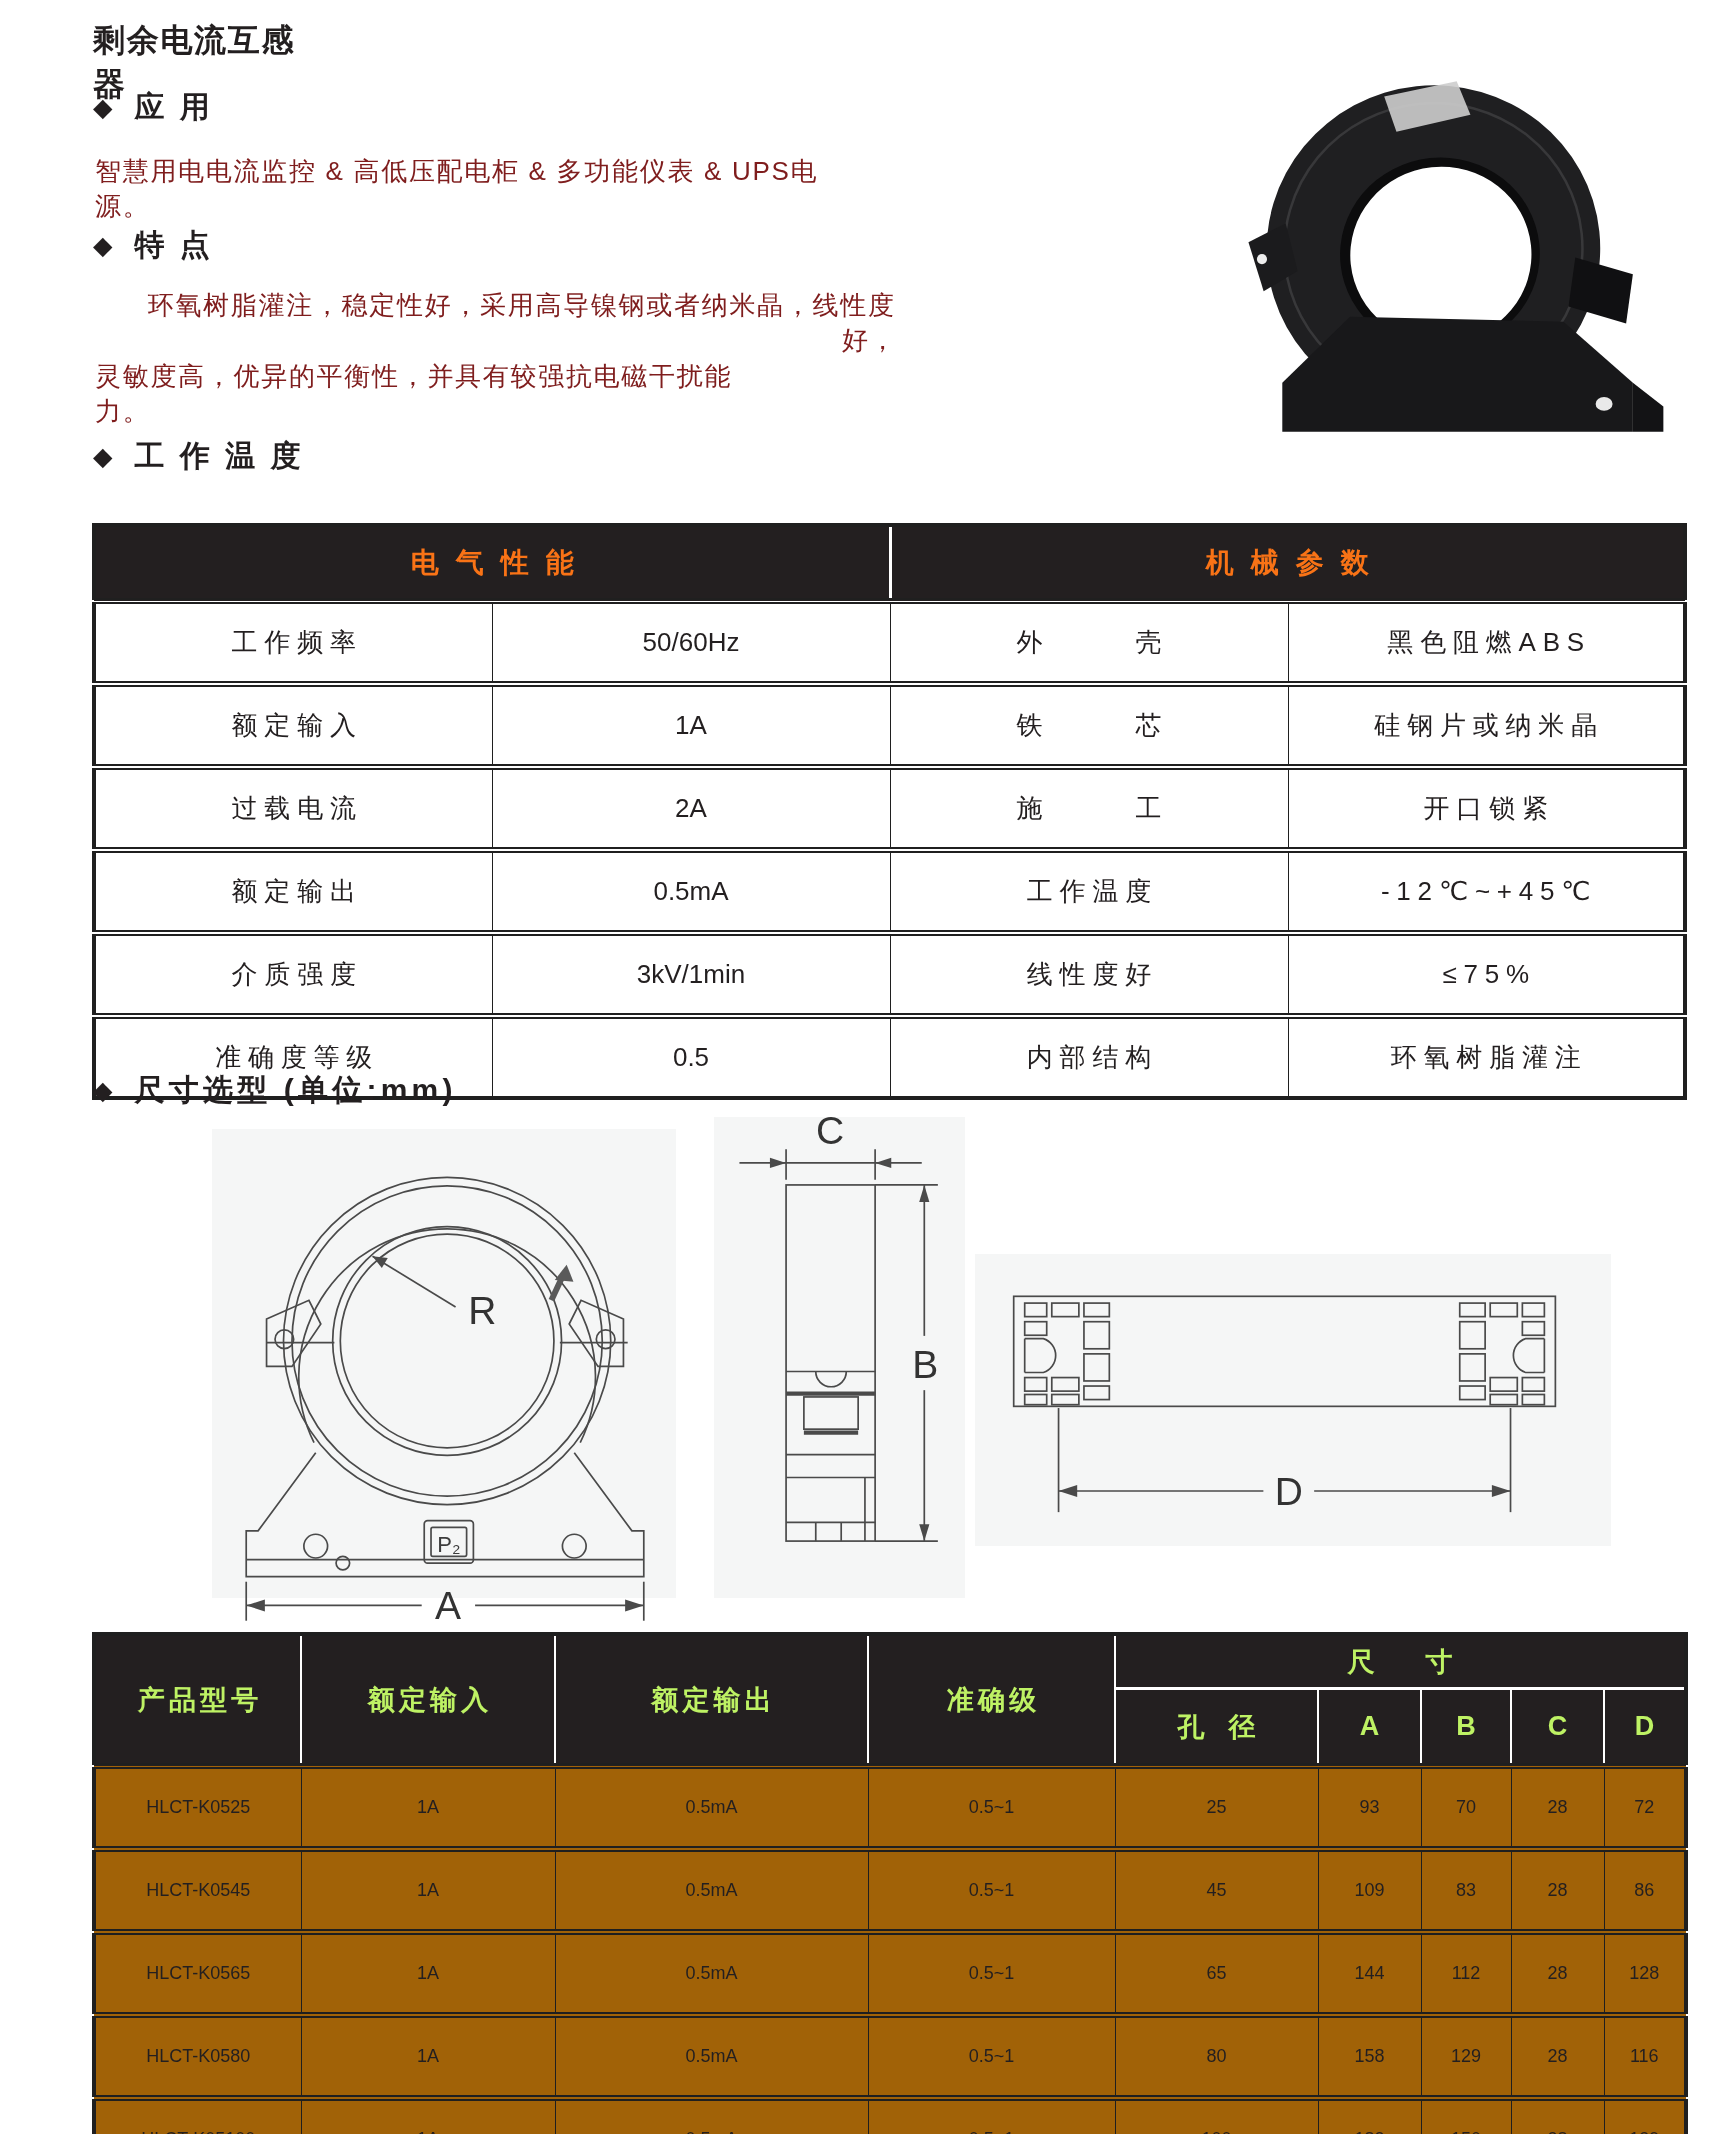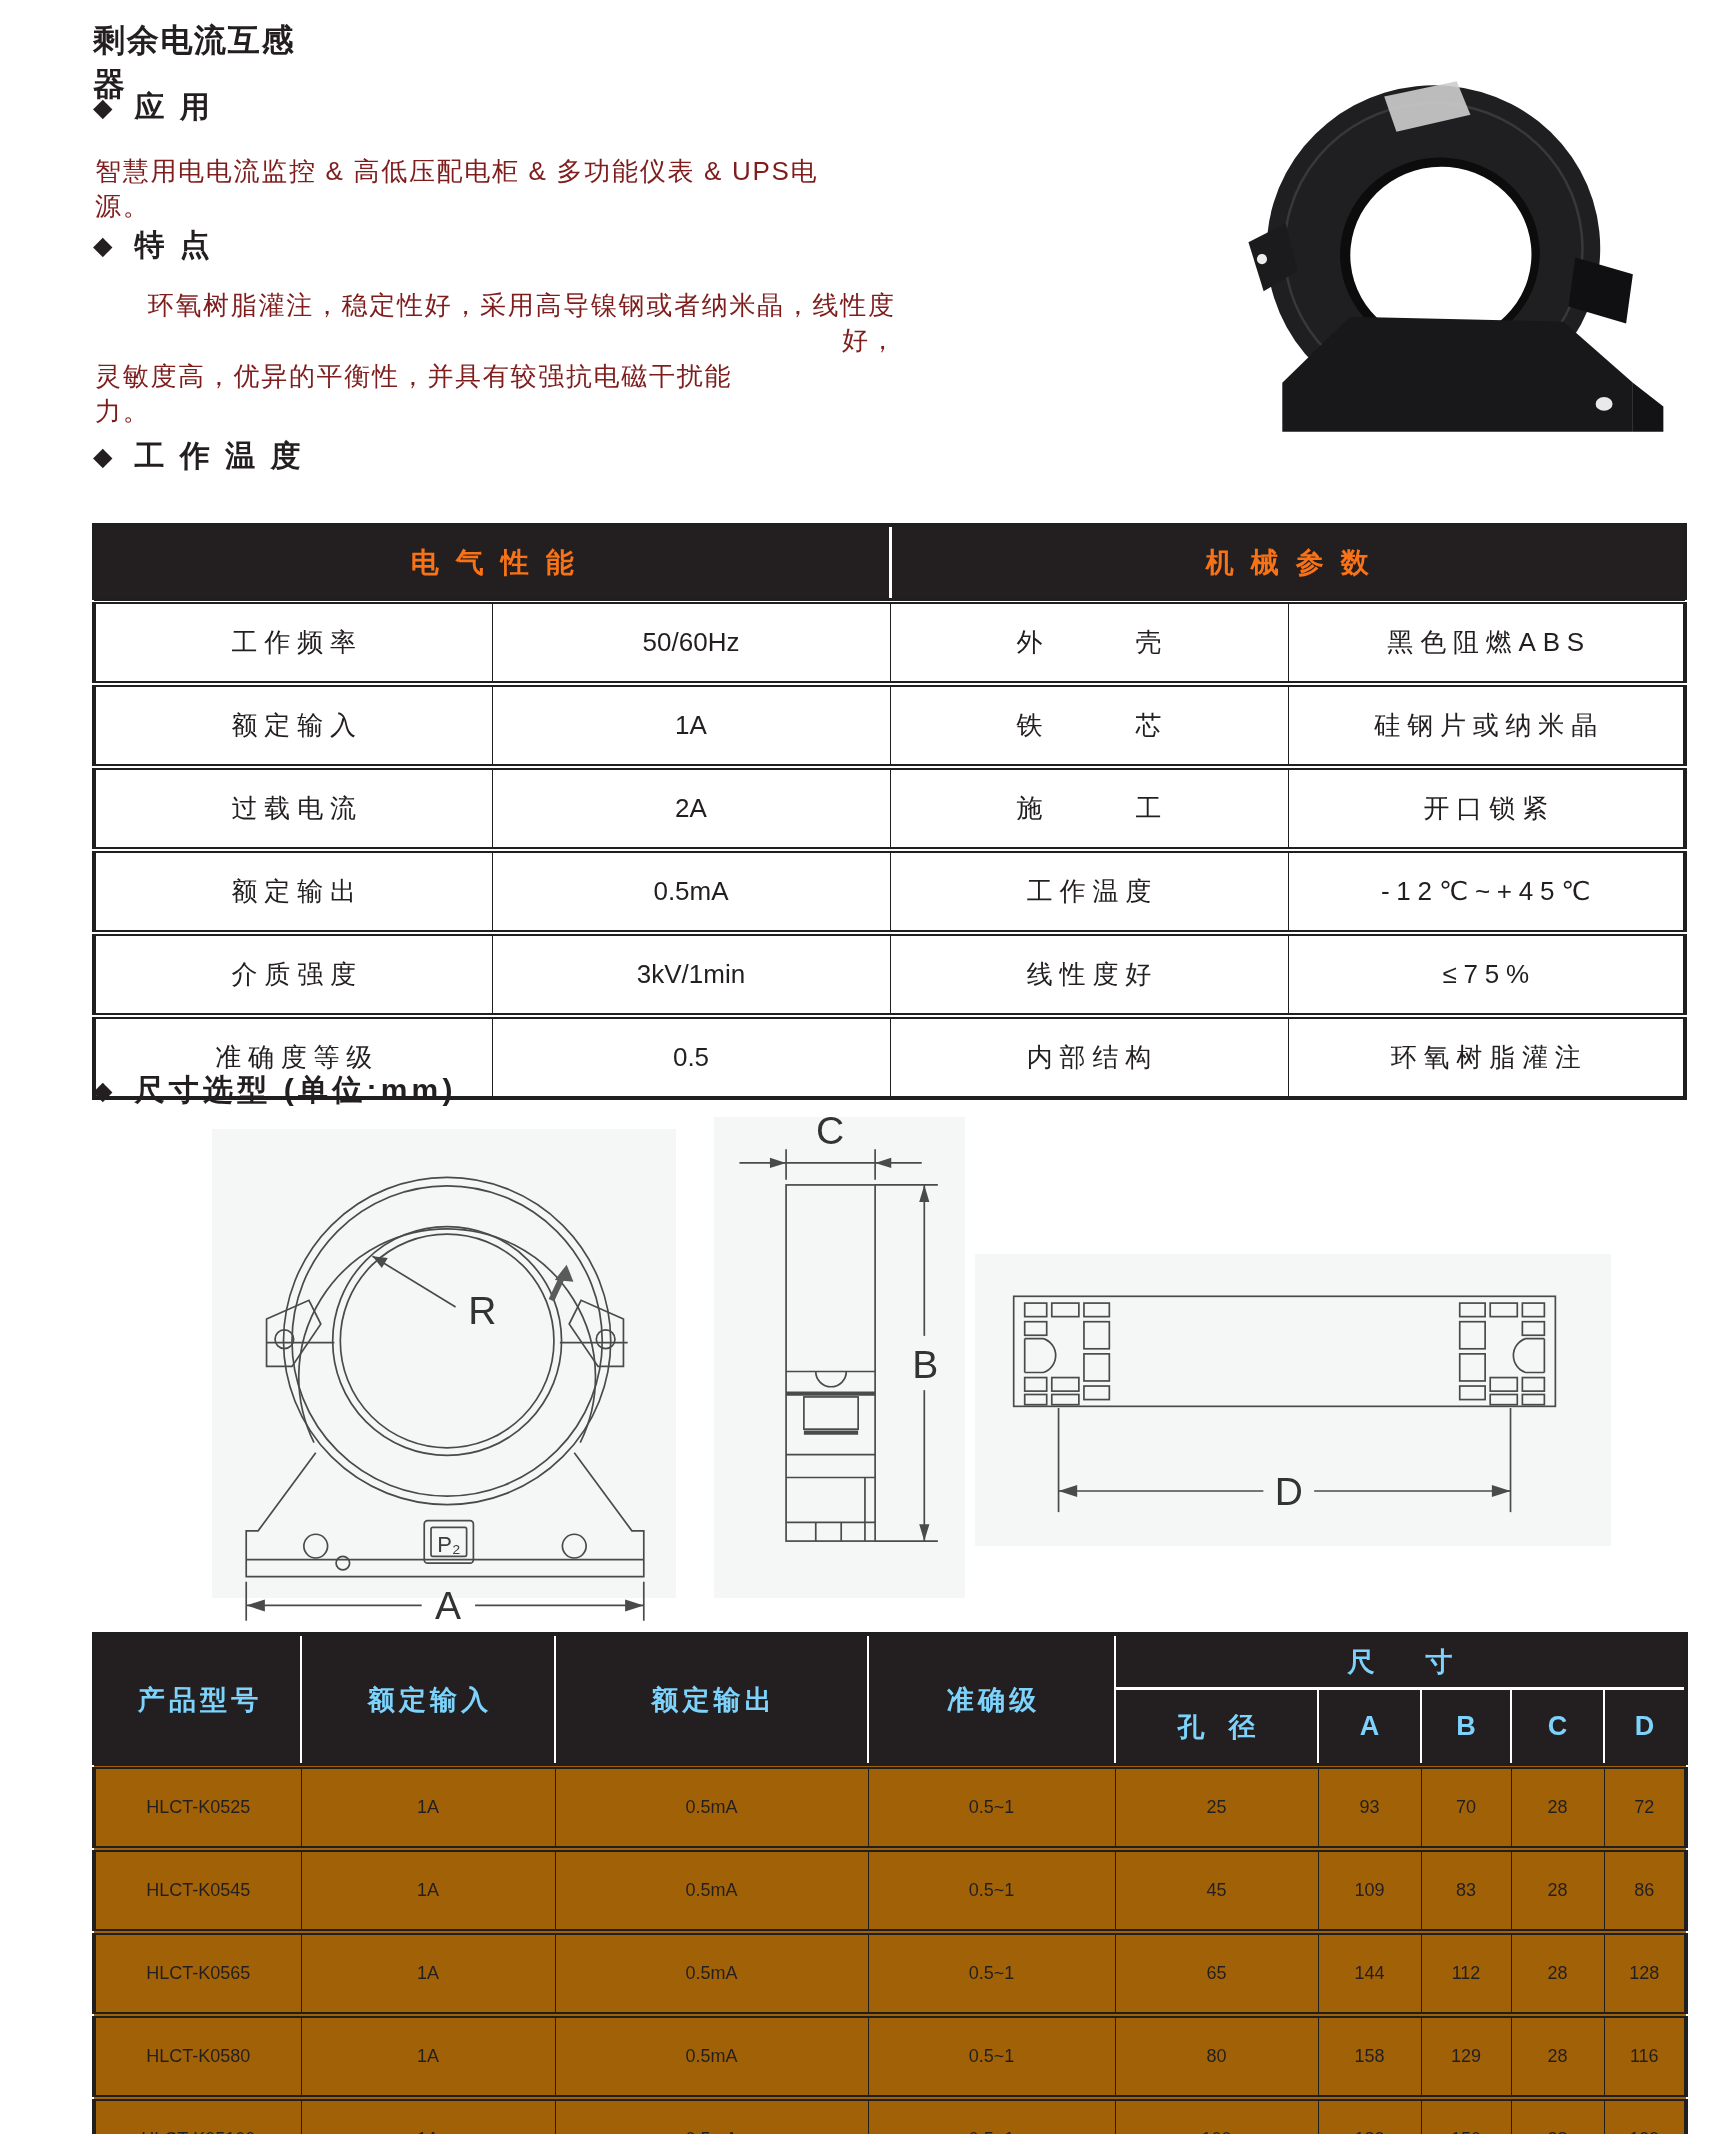--- a/index.html
+++ b/index.html
@@ -27,21 +27,21 @@
   .spec{left:92px;top:523px;width:1593px;border:4.2px solid #1f1f1f;}
   .spec td{text-align:center;vertical-align:middle;font-size:26px;
            border:1.7px solid #1f1f1f;border-top:6px double #1f1f1f;height:75px;background:#fff;}
   .spec tr.h td{background:#231f20;color:#f97316;font-weight:bold;font-size:28px;height:69px;border:0;}
   .spec tr.h td.eh{border-right:3.4px solid #ffffff;}
 
   
   .model{left:92px;top:1632px;width:1593px;border:4.2px solid #1f1f1f;}
   .model td{text-align:center;vertical-align:middle;font-size:18px;background:#a16207;
             border:1.7px solid #1f1f1f;border-top:6px double #1f1f1f;height:75px;}
-  .model tr.gh td, .model tr.sh td{background:#231f20;color:#7dd3fc;font-weight:bold;
+  .model tr.gh td, .model tr.sh td{background:#231f20;color:#bef264;font-weight:bold;
             font-size:27px;border:2.5px solid #ffffff;}
   .model tr.gh td{height:49px;}
   .model tr.sh td{height:71px;border-top:0;}
   .model tr.gh td.dims{border-bottom:3.4px solid #ffffff;}
 
   
   .card{background:#f5f6f6;position:absolute;}
   svg text{fill:#3c3c3c;}
   .dim-label{font-size:46px;fill:#333;}
 </style>

